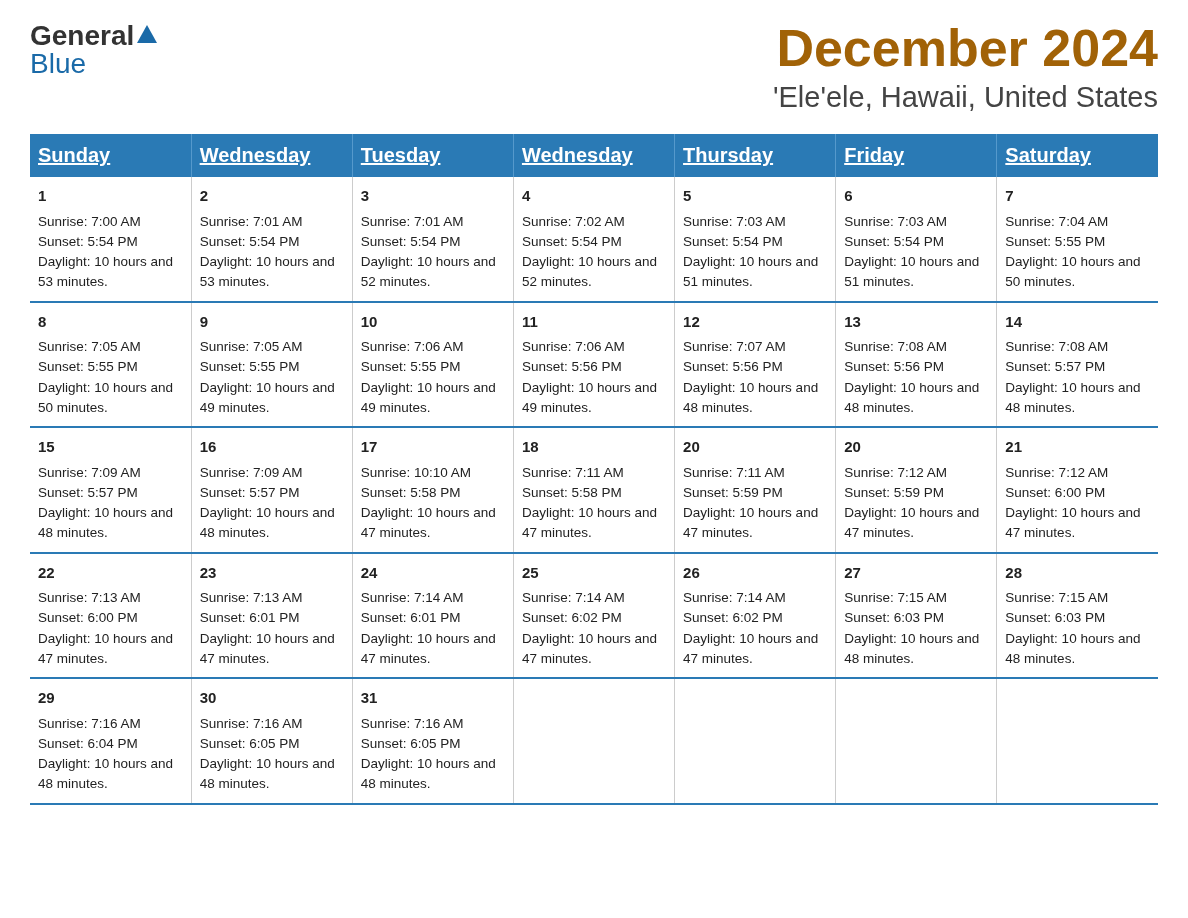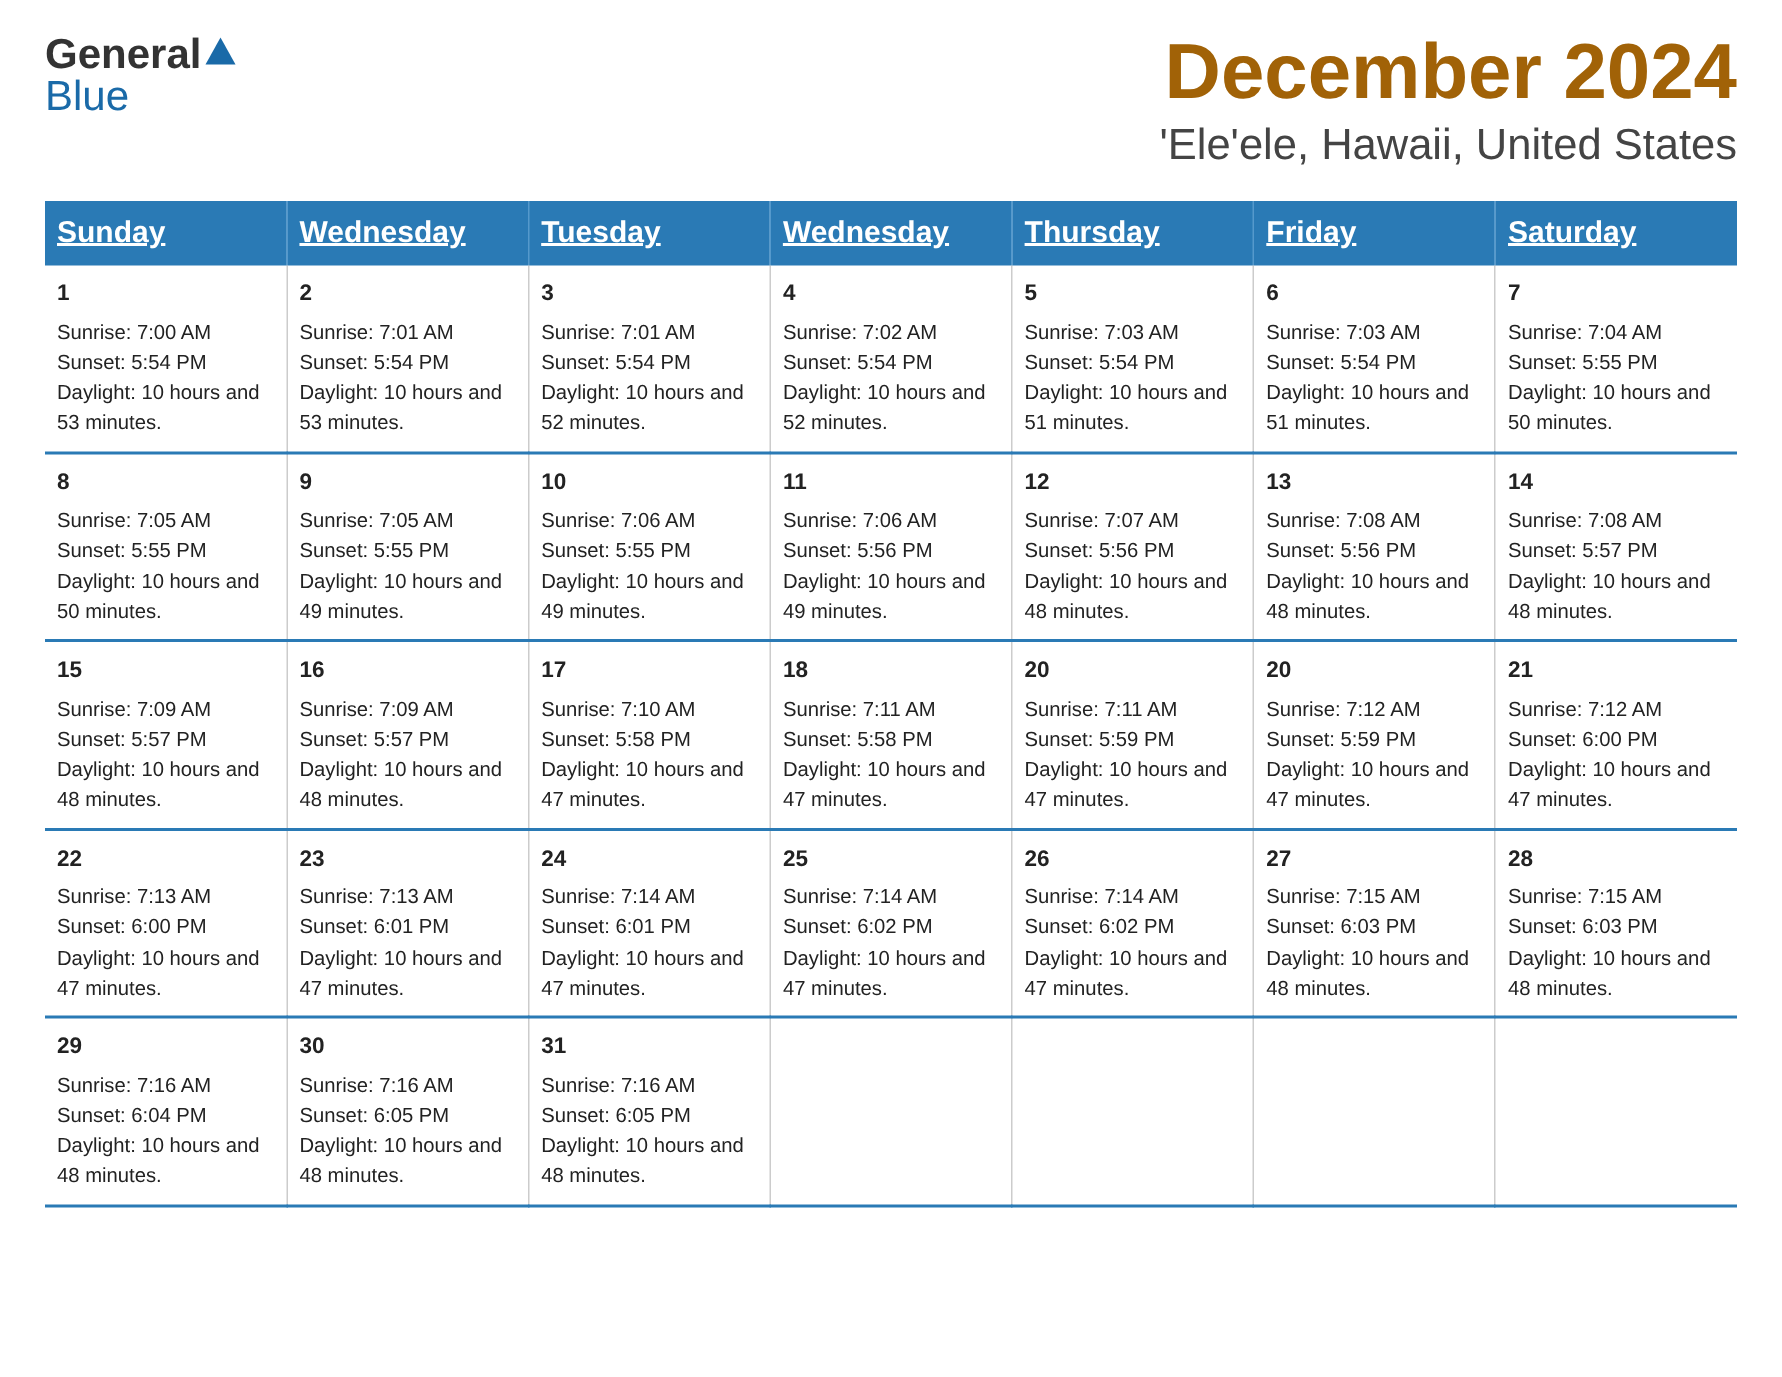--- a/index.html
+++ b/index.html
@@ -136,21 +136,21 @@
         <td><span class="day-num">9</span><span>Sunrise: 7:05 AM</span><br><span>Sunset: 5:55 PM</span><br><span>Daylight: 10 hours and 49 minutes.</span></td>
         <td><span class="day-num">10</span><span>Sunrise: 7:06 AM</span><br><span>Sunset: 5:55 PM</span><br><span>Daylight: 10 hours and 49 minutes.</span></td>
         <td><span class="day-num">11</span><span>Sunrise: 7:06 AM</span><br><span>Sunset: 5:56 PM</span><br><span>Daylight: 10 hours and 49 minutes.</span></td>
         <td><span class="day-num">12</span><span>Sunrise: 7:07 AM</span><br><span>Sunset: 5:56 PM</span><br><span>Daylight: 10 hours and 48 minutes.</span></td>
         <td><span class="day-num">13</span><span>Sunrise: 7:08 AM</span><br><span>Sunset: 5:56 PM</span><br><span>Daylight: 10 hours and 48 minutes.</span></td>
         <td><span class="day-num">14</span><span>Sunrise: 7:08 AM</span><br><span>Sunset: 5:57 PM</span><br><span>Daylight: 10 hours and 48 minutes.</span></td>
       </tr>
       <tr>
         <td><span class="day-num">15</span><span>Sunrise: 7:09 AM</span><br><span>Sunset: 5:57 PM</span><br><span>Daylight: 10 hours and 48 minutes.</span></td>
         <td><span class="day-num">16</span><span>Sunrise: 7:09 AM</span><br><span>Sunset: 5:57 PM</span><br><span>Daylight: 10 hours and 48 minutes.</span></td>
-        <td><span class="day-num">17</span><span>Sunrise: 7:10 AM</span><br><span>Sunset: 5:58 PM</span><br><span>Daylight: 10 hours and 47 minutes.</span></td>
+        <td><span class="day-num">17</span><span>Sunrise: 10:10 AM</span><br><span>Sunset: 5:58 PM</span><br><span>Daylight: 10 hours and 47 minutes.</span></td>
         <td><span class="day-num">18</span><span>Sunrise: 7:11 AM</span><br><span>Sunset: 5:58 PM</span><br><span>Daylight: 10 hours and 47 minutes.</span></td>
         <td><span class="day-num">20</span><span>Sunrise: 7:11 AM</span><br><span>Sunset: 5:59 PM</span><br><span>Daylight: 10 hours and 47 minutes.</span></td>
         <td><span class="day-num">20</span><span>Sunrise: 7:12 AM</span><br><span>Sunset: 5:59 PM</span><br><span>Daylight: 10 hours and 47 minutes.</span></td>
         <td><span class="day-num">21</span><span>Sunrise: 7:12 AM</span><br><span>Sunset: 6:00 PM</span><br><span>Daylight: 10 hours and 47 minutes.</span></td>
       </tr>
       <tr>
         <td><span class="day-num">22</span><span>Sunrise: 7:13 AM</span><br><span>Sunset: 6:00 PM</span><br><span>Daylight: 10 hours and 47 minutes.</span></td>
         <td><span class="day-num">23</span><span>Sunrise: 7:13 AM</span><br><span>Sunset: 6:01 PM</span><br><span>Daylight: 10 hours and 47 minutes.</span></td>
         <td><span class="day-num">24</span><span>Sunrise: 7:14 AM</span><br><span>Sunset: 6:01 PM</span><br><span>Daylight: 10 hours and 47 minutes.</span></td>
         <td><span class="day-num">25</span><span>Sunrise: 7:14 AM</span><br><span>Sunset: 6:02 PM</span><br><span>Daylight: 10 hours and 47 minutes.</span></td>

